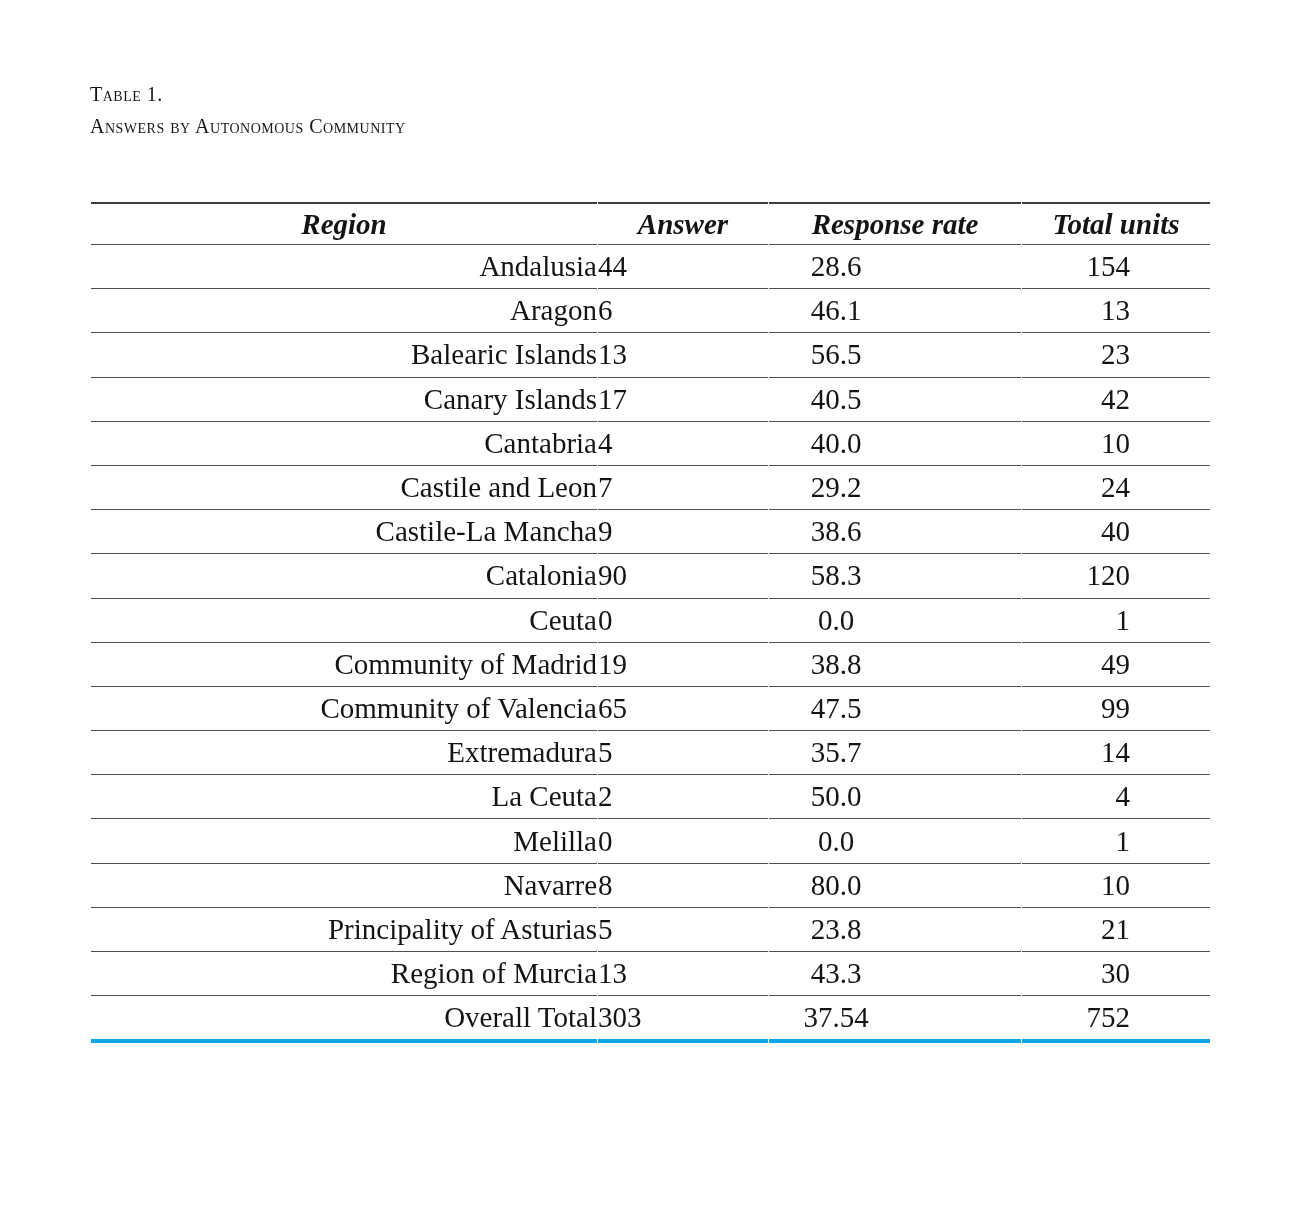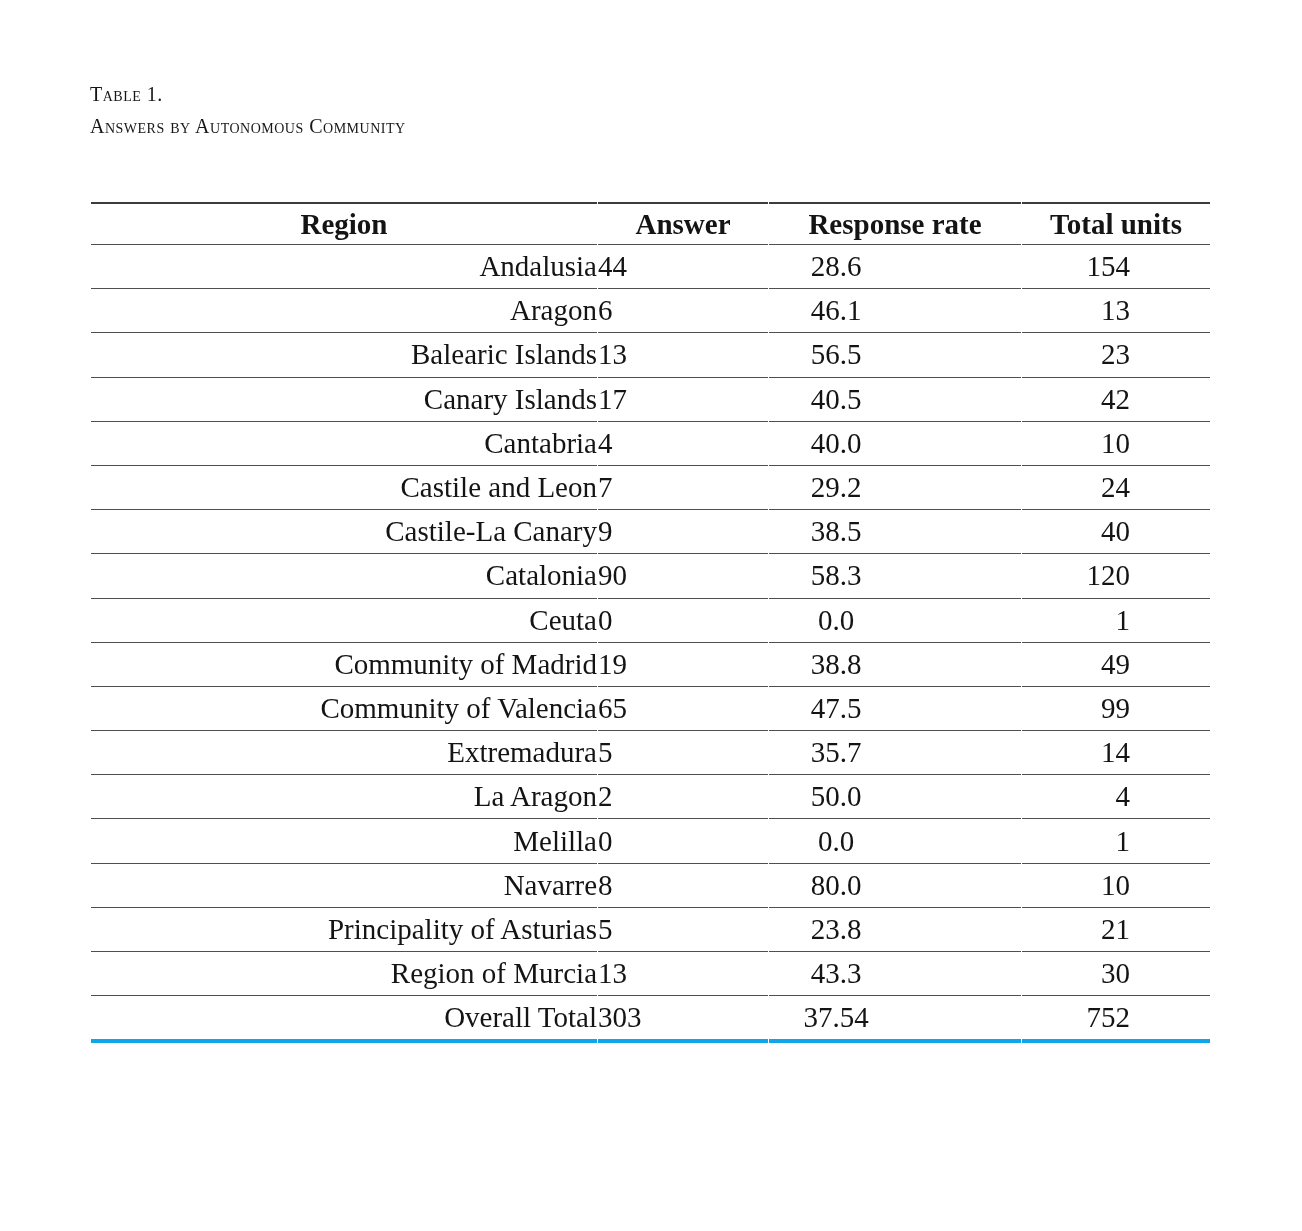--- a/index.html
+++ b/index.html
@@ -42,20 +42,21 @@
   }
   table.answers th {
     font-weight: bold;
     text-align: center;
     height: 40px;
     border-top: 2px solid #3c3c3c;
     border-bottom: 1.5px solid #4f4f4f;
     padding: 0;
     white-space: nowrap;
     overflow: hidden;
+    font-style: italic;
   }
   table.answers td {
     height: 43.2px;
     border-bottom: 1.5px solid #4f4f4f;
     padding: 0;
     white-space: nowrap;
     overflow: hidden;
     vertical-align: middle;
   }
   table.answers tbody tr:last-child td {
@@ -121,23 +122,23 @@
     <td class="col-rate">40.0</td>
     <td class="col-total">10</td>
   </tr>
         <tr>
     <td class="col-region">Castile and Leon</td>
     <td class="col-answer">7</td>
     <td class="col-rate">29.2</td>
     <td class="col-total">24</td>
   </tr>
         <tr>
-    <td class="col-region">Castile-La Canary</td>
+    <td class="col-region">Castile-La Mancha</td>
     <td class="col-answer">9</td>
-    <td class="col-rate">38.5</td>
+    <td class="col-rate">38.6</td>
     <td class="col-total">40</td>
   </tr>
         <tr>
     <td class="col-region">Catalonia</td>
     <td class="col-answer">90</td>
     <td class="col-rate">58.3</td>
     <td class="col-total">120</td>
   </tr>
         <tr>
     <td class="col-region">Ceuta</td>
@@ -157,21 +158,21 @@
     <td class="col-rate">47.5</td>
     <td class="col-total">99</td>
   </tr>
         <tr>
     <td class="col-region">Extremadura</td>
     <td class="col-answer">5</td>
     <td class="col-rate">35.7</td>
     <td class="col-total">14</td>
   </tr>
         <tr>
-    <td class="col-region">La Aragon</td>
+    <td class="col-region">La Ceuta</td>
     <td class="col-answer">2</td>
     <td class="col-rate">50.0</td>
     <td class="col-total">4</td>
   </tr>
         <tr>
     <td class="col-region">Melilla</td>
     <td class="col-answer">0</td>
     <td class="col-rate">0.0</td>
     <td class="col-total">1</td>
   </tr>

